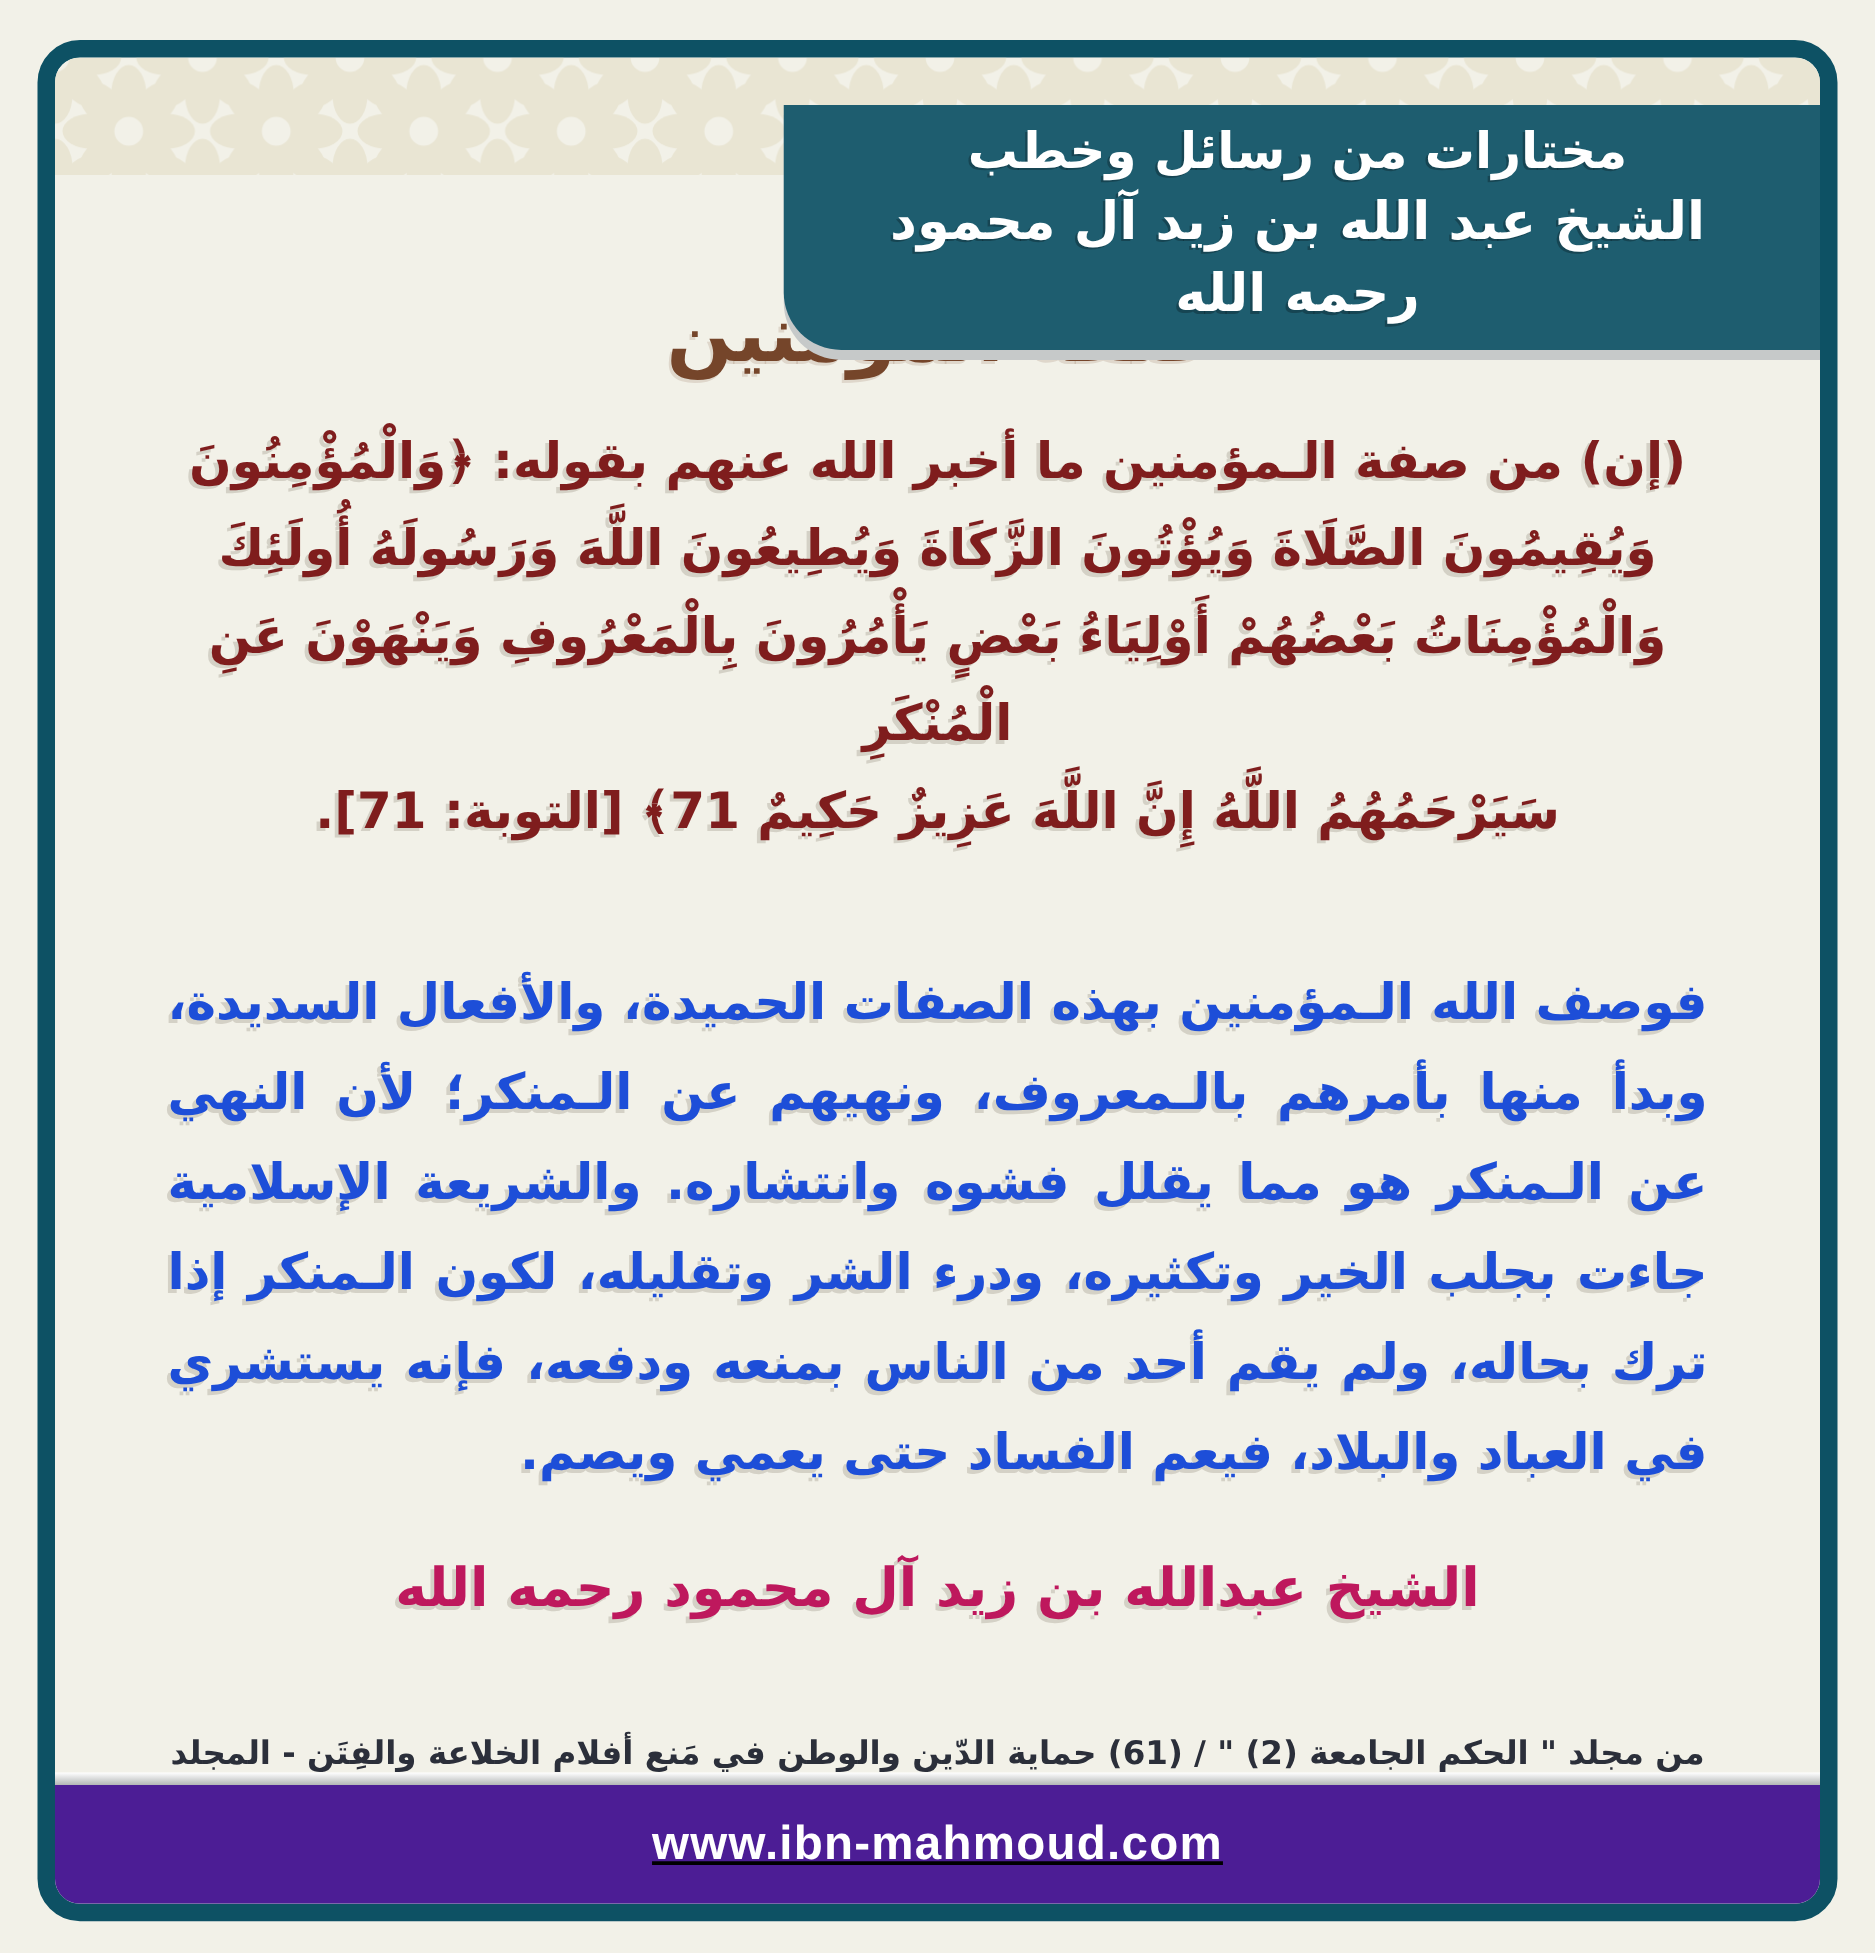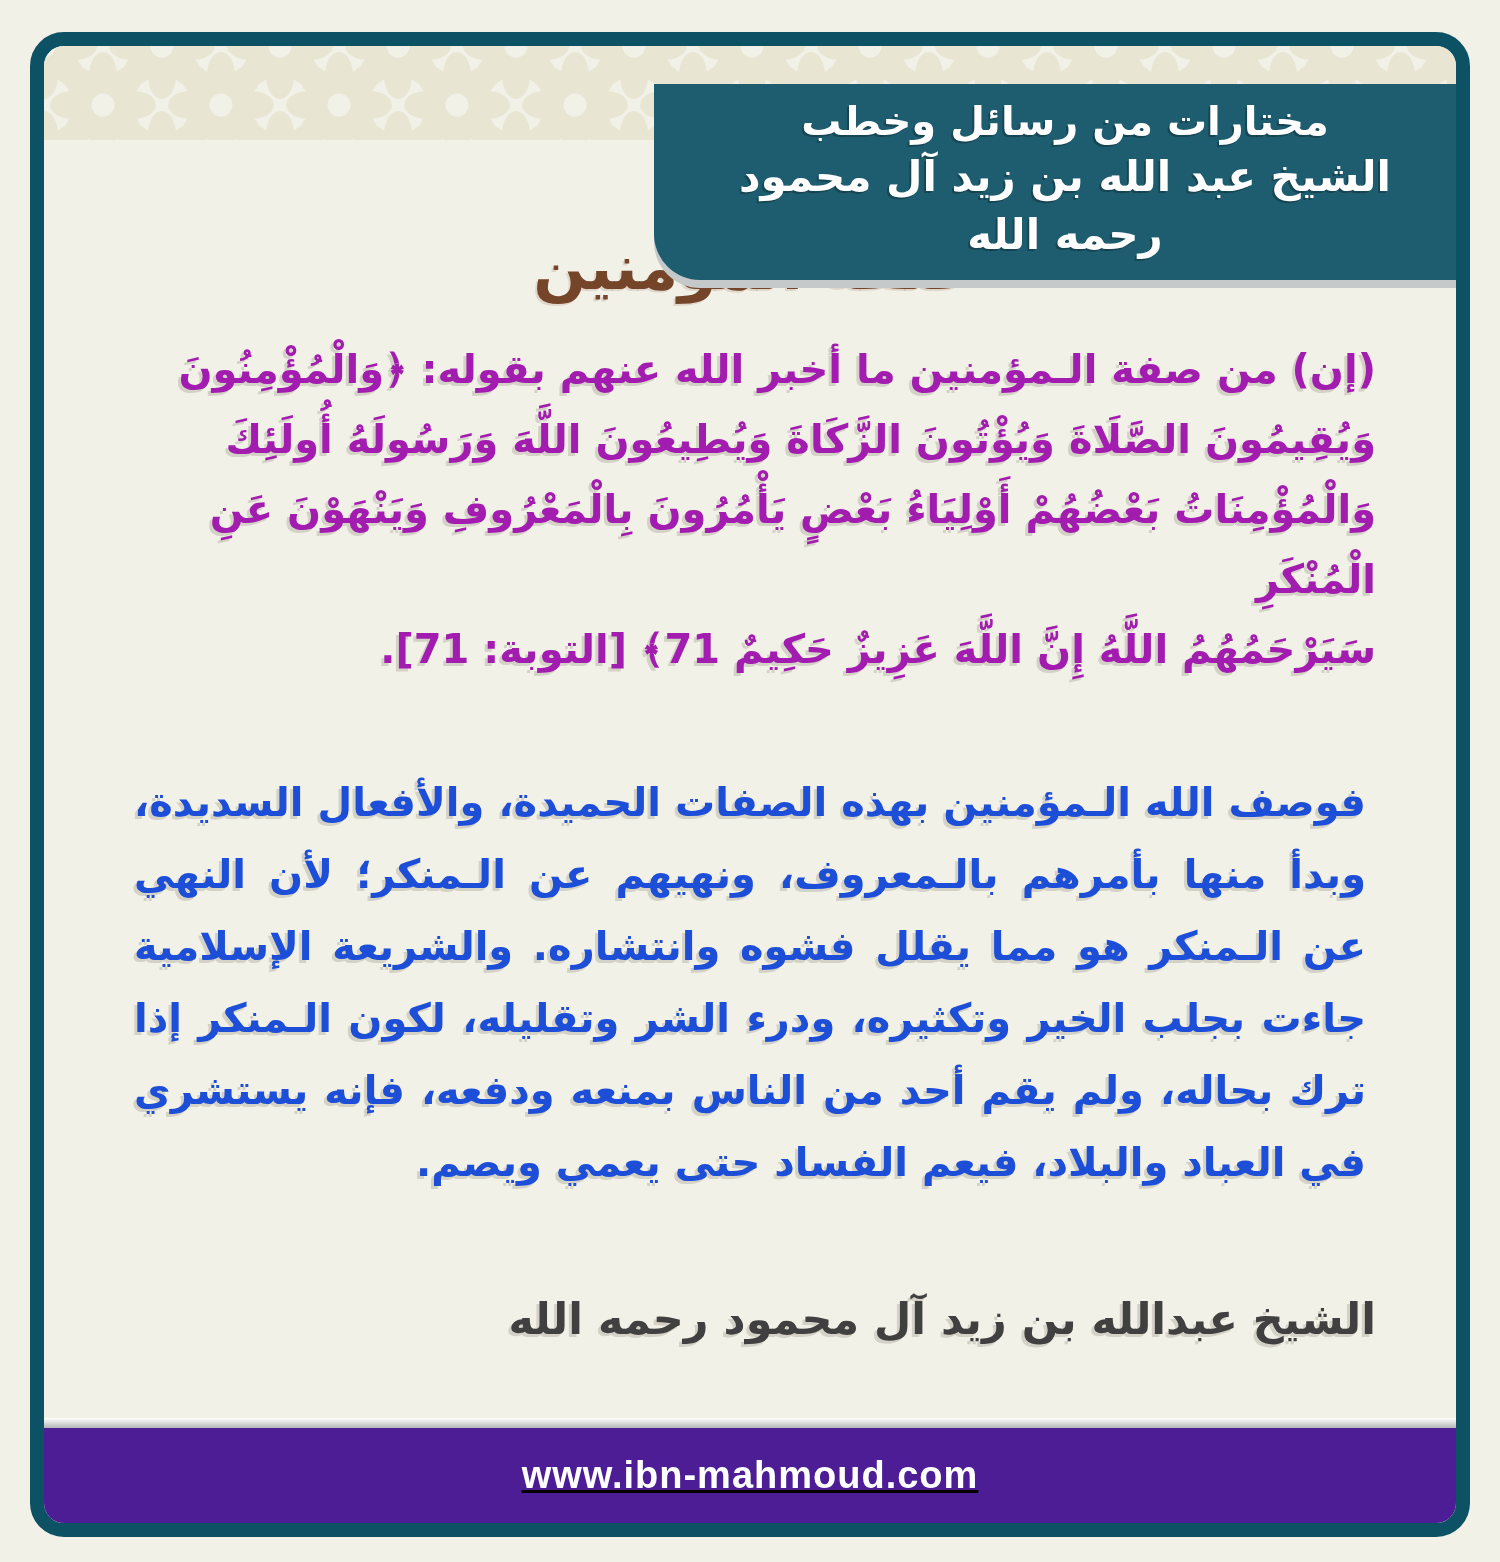--- a/index.html
+++ b/index.html
@@ -24,21 +24,21 @@
     top:0;left:0;width:100%;height:94px;
     display:block;
   }
   .banner{
     position:absolute;
     top:38px;right:0;
     width:742px;
     background:#1e5d6f;
     border-radius:0 0 0 46px;
     box-shadow:0 8px 0 #c6c9c9;
-    padding:10px 20px 16px 40px;
+    padding:10px 47px 16px 40px;
     text-align:center;
     direction:rtl;
     z-index:3;
   }
   .banner-line1{
     color:#ffffff;font-weight:bold;
     font-size:40px;line-height:54px;
     text-shadow:-2px 2px 0 rgba(0,0,0,0.25);
   }
   .banner-line2{
@@ -56,39 +56,40 @@
     margin:0;
     text-align:center;
     color:#75452a;
     font-size:62px;
     font-weight:bold;
     line-height:80px;
     text-shadow:-2px 2px 0 rgba(117,69,42,0.15);
   }
   .verse{
     margin-top:26px;
-    color:#a21caf;
+    text-align:center;
+    color:#7f1d1d;
     font-size:40px;
     font-weight:bold;
     line-height:70px;
     text-shadow:-3px 3px 0 #d4d1c6;
   }
   .commentary{
     margin:82px 10px 0 10px;
     color:#1d4ed8;
     font-size:40px;
     font-weight:bold;
     line-height:72px;
     text-align:justify;
     text-shadow:-3px 3px 0 #d4d1c6;
   }
   .signature{
-    margin-top:96px;
-    text-align:right;
-    color:#404040;
+    margin-top:48px;
+    text-align:center;
+    color:#be185d;
     font-size:43px;
     font-weight:bold;
     text-shadow:-3px 3px 0 #d4d1c6;
   }
   .source{
     margin-top:92px;
     text-align:center;
     color:#2b2f3a;
     font-size:26px;
     font-weight:bold;

